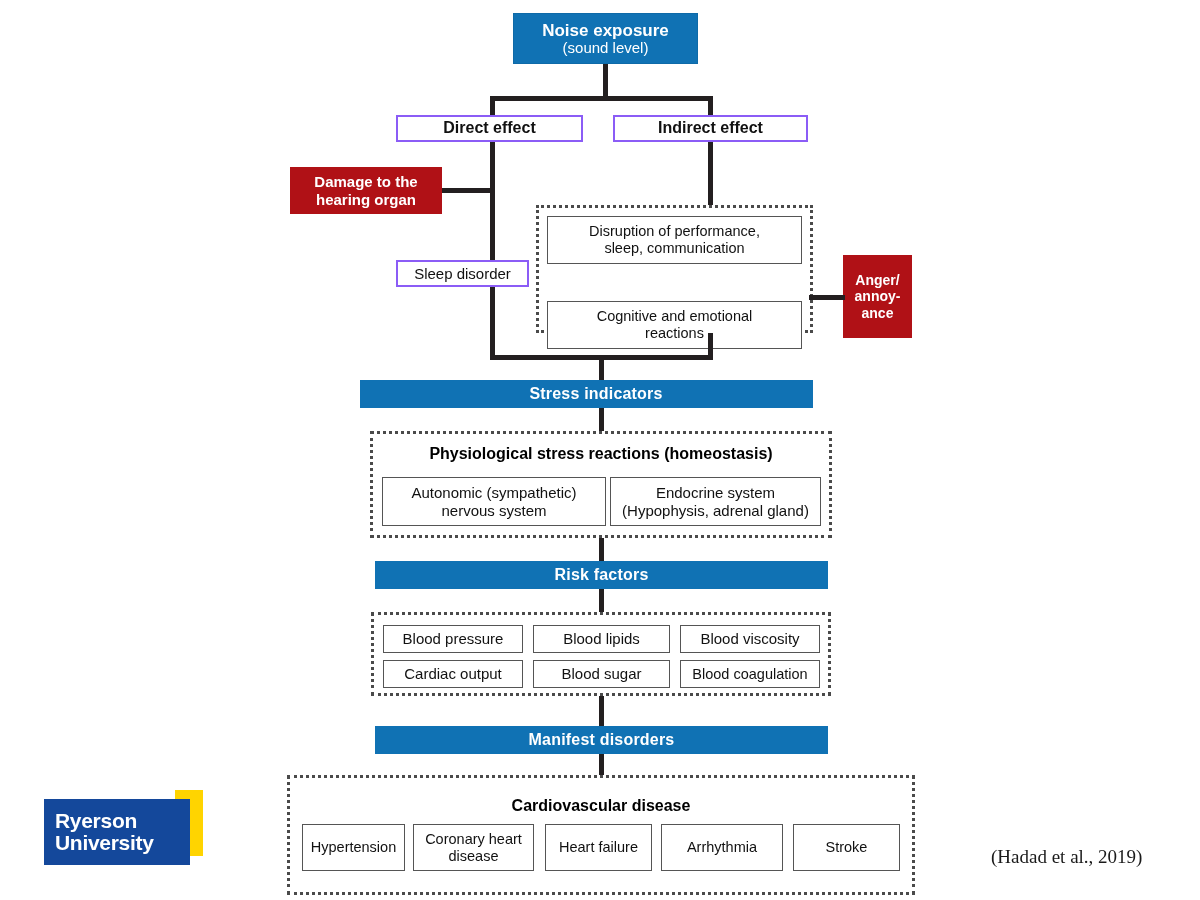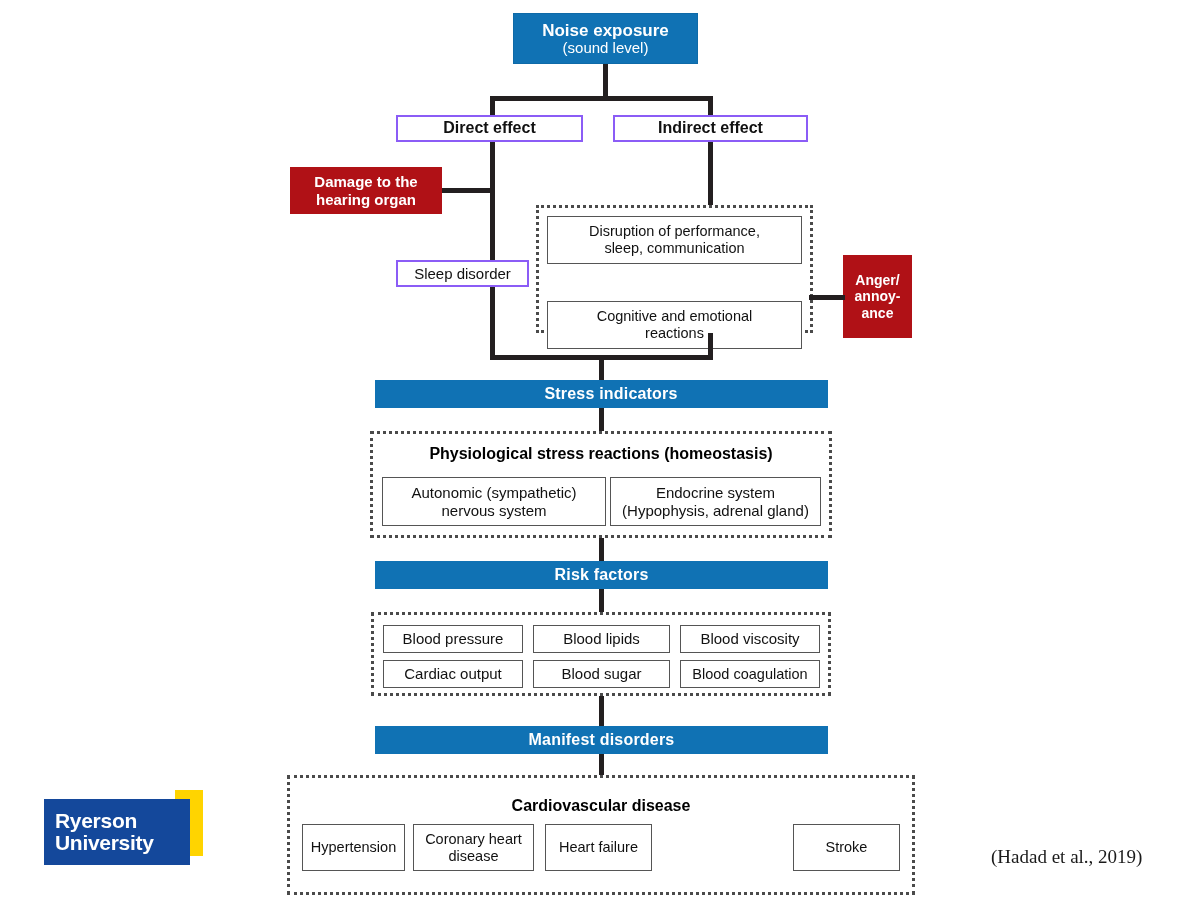--- a/index.html
+++ b/index.html
@@ -189,21 +189,21 @@
     <span>ance</span>
   </div>
   <div class="line-h" style="left:809px; top:295px; width:36px;"></div>
 
   <div class="line-v" style="left:708px; top:333px; height:25px;"></div>
 
   <div class="line-h" style="left:490px; top:355px; width:223px;"></div>
 
   <div class="line-v" style="left:599px; top:355px; height:26px;"></div>
 
-  <div class="blue-bar" style="left:375px; top:380px; width:453px; height:28px;padding-left:19px;">Stress indicators</div>
+  <div class="blue-bar" style="left:360px; top:380px; width:453px; height:28px;padding-left:19px;">Stress indicators</div>
 
   <div class="line-v" style="left:599px; top:408px; height:25px;"></div>
 
   <div class="dotgroup" style="left:370px; top:431px; width:462px; height:107px;">
     <div class="group-title" style="left:0; top:11px;">Physiological stress reactions (homeostasis)</div>
   </div>
   <div class="wbox thin" style="left:382px; top:477px; width:224px; height:49px; flex-direction:column; font-size:15px;">
     <span>Autonomic (sympathetic)</span>
     <span>nervous system</span>
   </div>
@@ -240,20 +240,23 @@
 
   <div class="wbox thin" style="left:302px; top:824px; width:103px; height:47px; flex-direction:column; font-size:14.5px;">
     <span>Hypertension</span>
   </div>
   <div class="wbox thin" style="left:413px; top:824px; width:121px; height:47px; flex-direction:column; font-size:14.5px;">
     <span>Coronary heart</span>
     <span>disease</span>
   </div>
   <div class="wbox thin" style="left:545px; top:824px; width:107px; height:47px; flex-direction:column; font-size:14.5px;">
     <span>Heart failure</span>
+  </div>
+  <div class="wbox thin" style="left:661px; top:824px; width:122px; height:47px; flex-direction:column; font-size:14.5px;">
+    <span>Arrhythmia</span>
   </div>
   <div class="wbox thin" style="left:793px; top:824px; width:107px; height:47px; flex-direction:column; font-size:14.5px;">
     <span>Stroke</span>
   </div>
 
   <div class="logo-wrap" style="left:44px; top:790px; width:165px; height:75px;">
     <div class="logo-yellow" style="left:131px; top:0px; width:28px; height:66px;"></div>
     <div class="logo-blue" style="left:0px; top:9px; width:146px; height:66px;"></div>
     <div class="logo-text" style="left:11px; top:20px;">
       <div>Ryerson</div>

